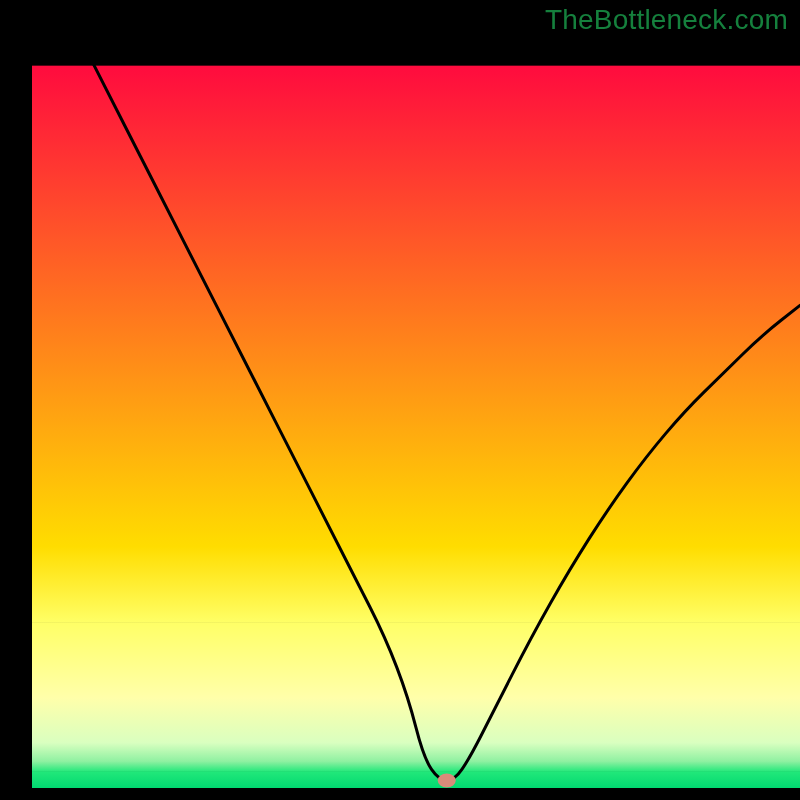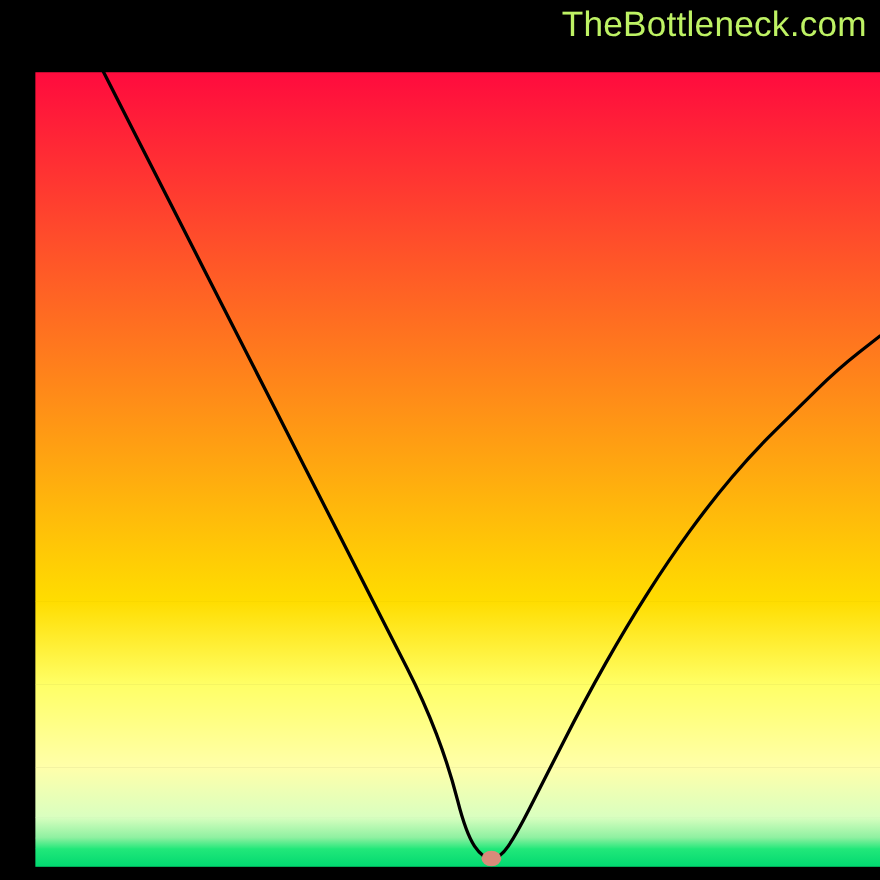--- a/index.html
+++ b/index.html
@@ -14,23 +14,23 @@
   .frame {
     position: relative;
     width: 800px;
     height: 800px;
     background: #000;
   }
   .watermark {
     position: absolute;
     top: 4px;
     right: 12px;
-    font-size: 32px;
+    font-size: 28px;
     font-weight: 500;
-    color: #bef264;
+    color: #15803d;
     letter-spacing: 0.2px;
     z-index: 10;
   }
   svg {
     position: absolute;
     top: 0;
     left: 0;
   }
 </style>
 </head>

